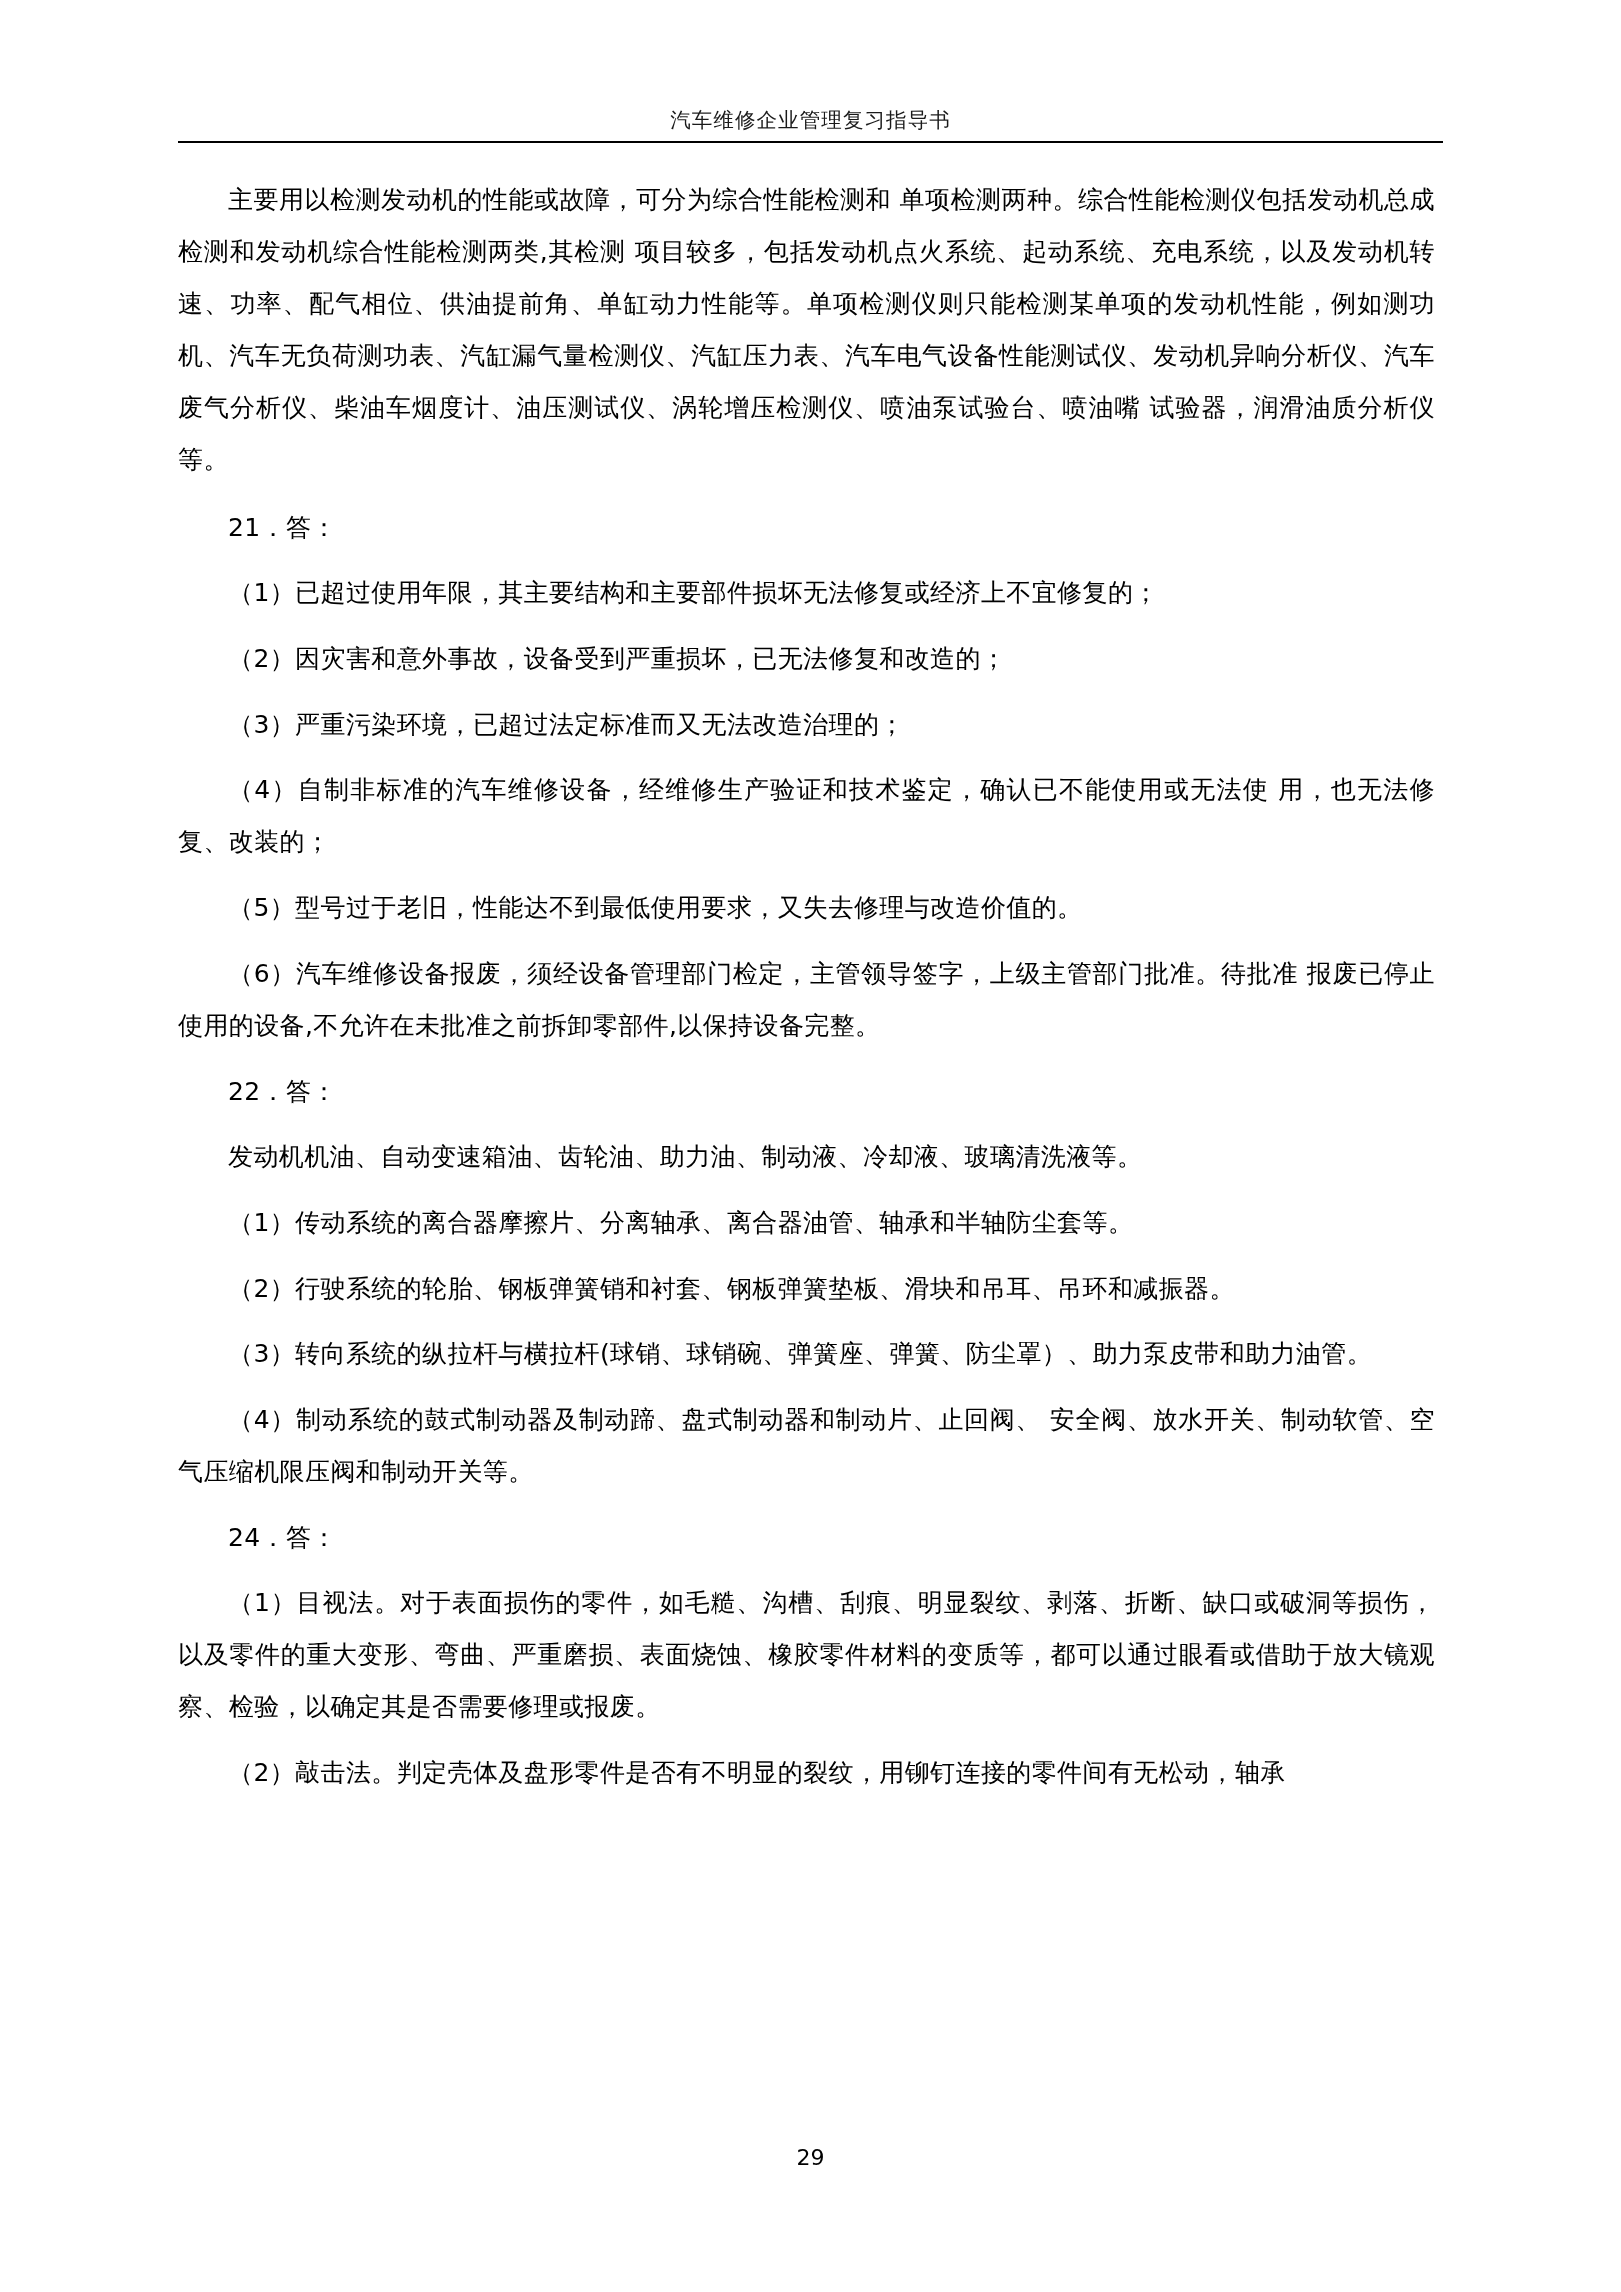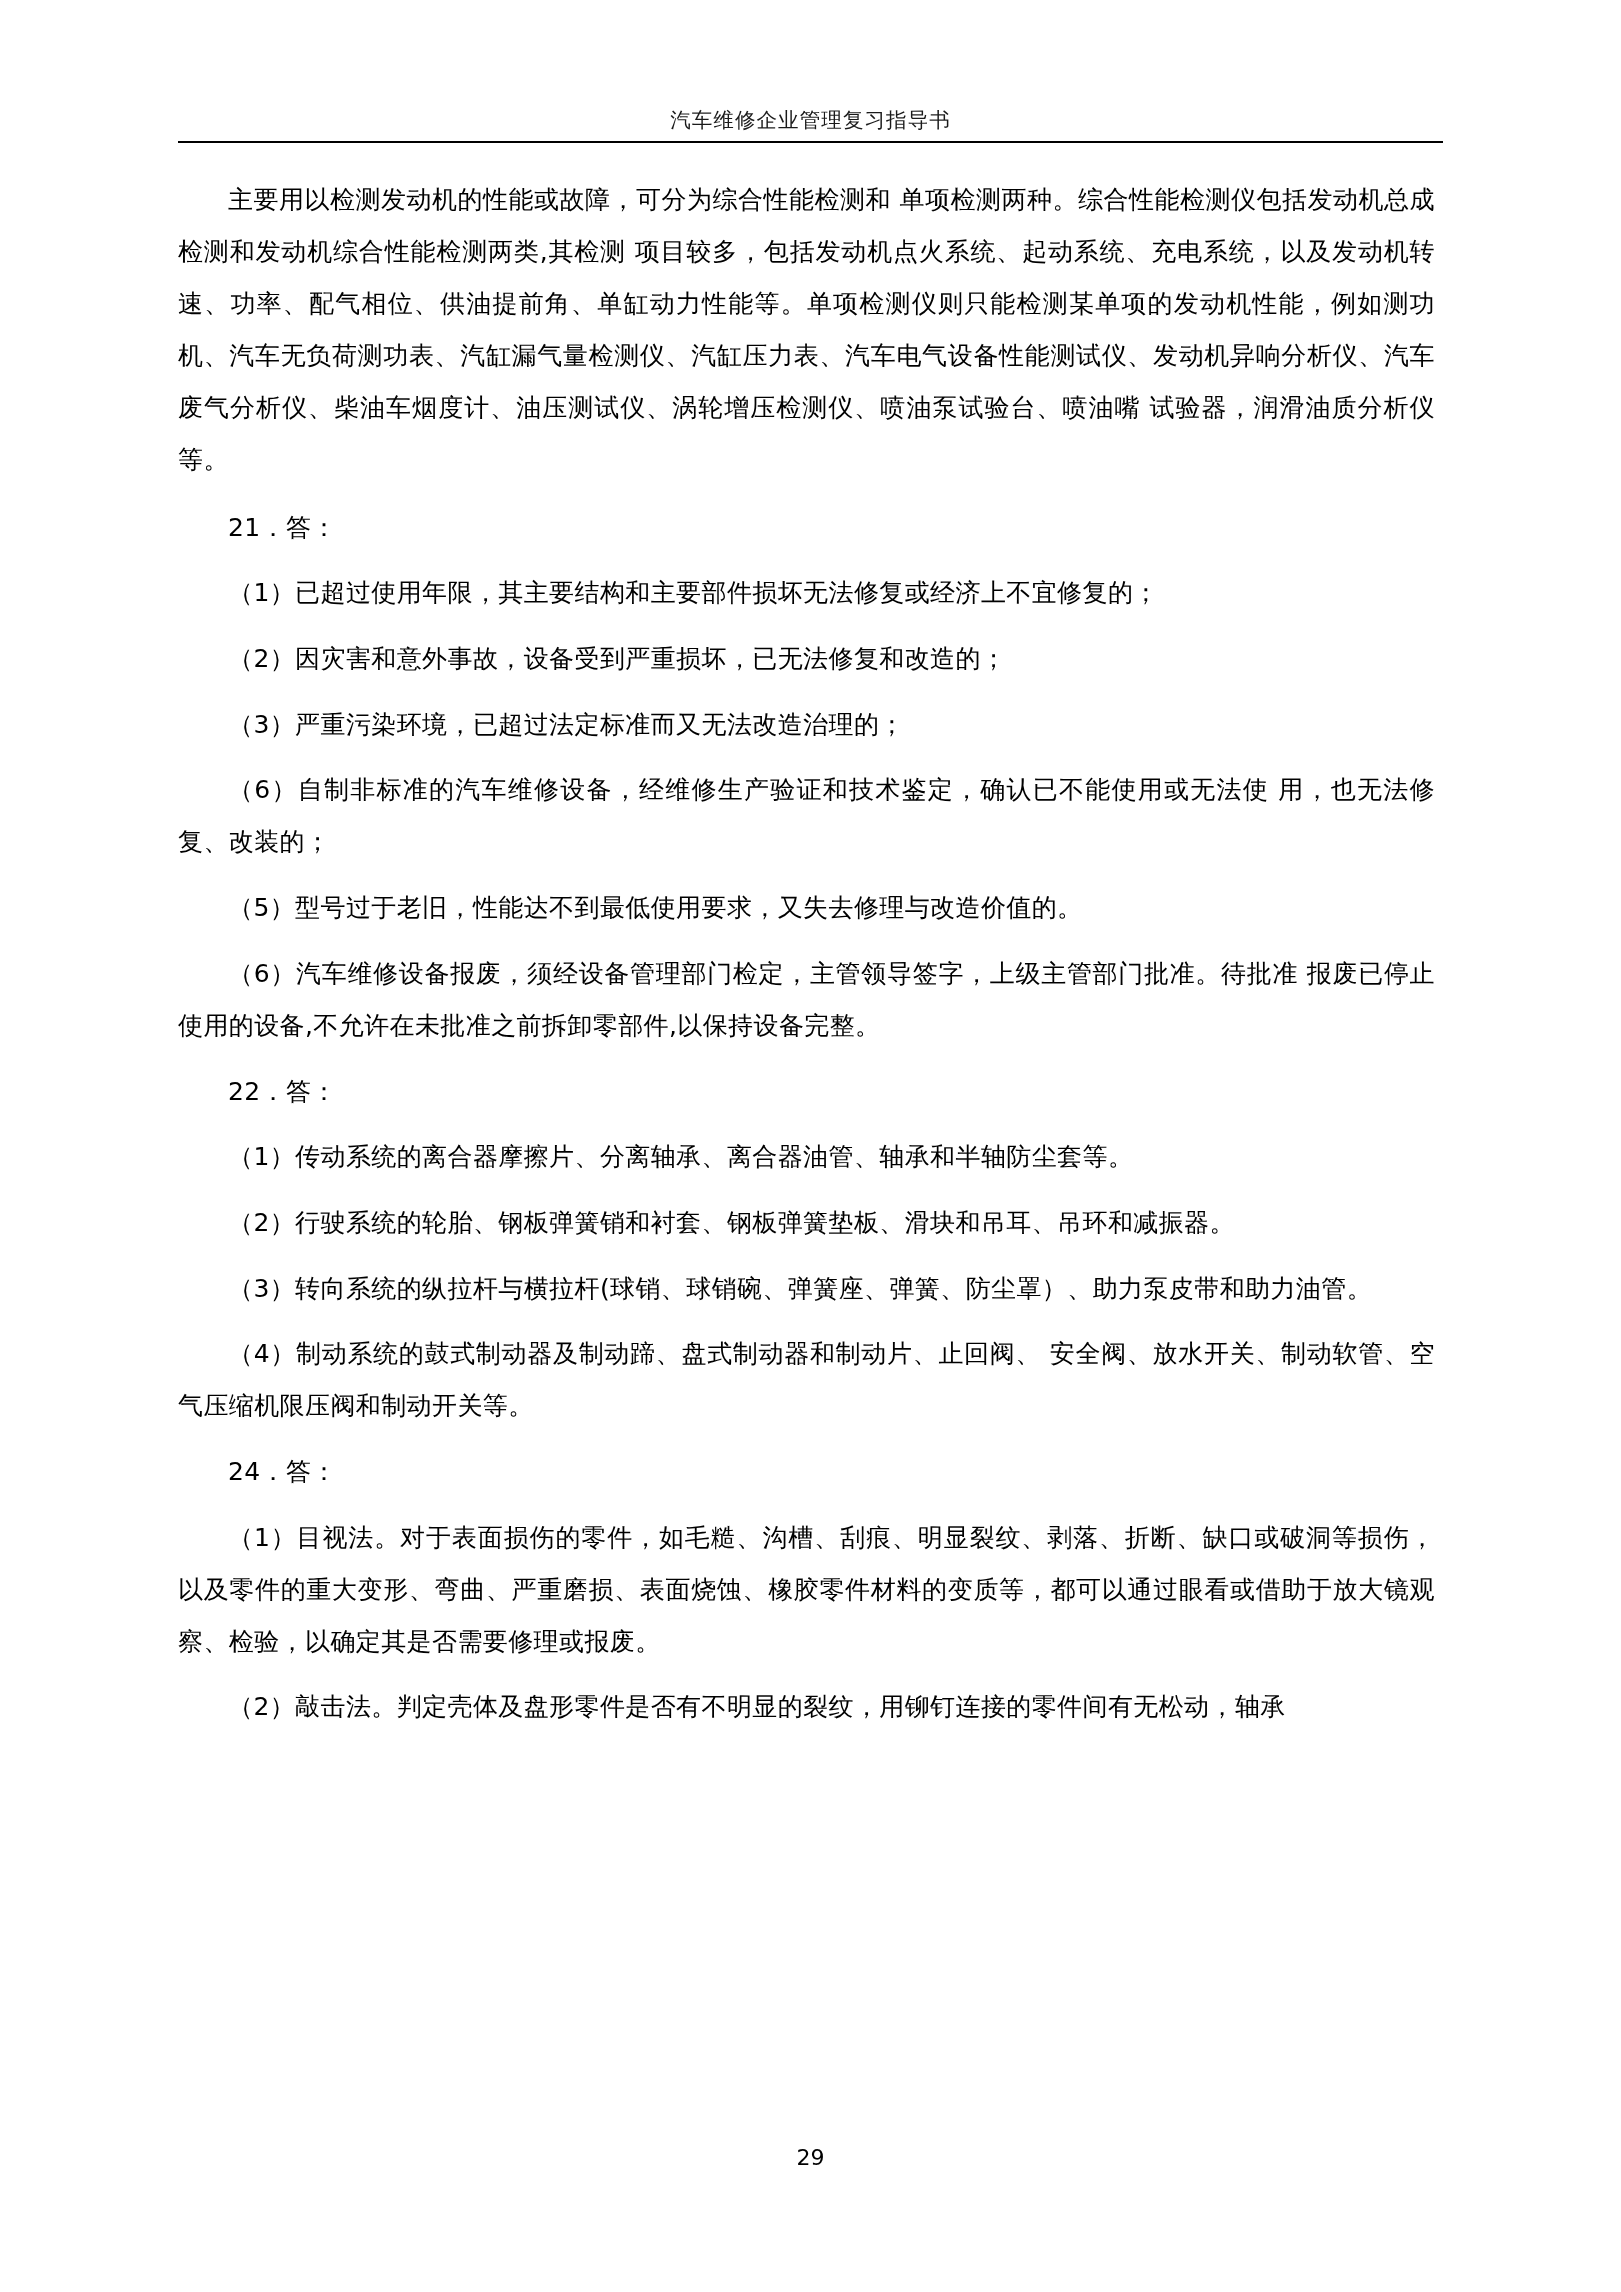--- a/index.html
+++ b/index.html
@@ -77,24 +77,25 @@
     <span class="header-title">汽车维修企业管理复习指导书</span>
   </div>
   <div class="header-rule"></div>
 
   <div class="content">
     <p class="para indent">主要用以检测发动机的性能或故障，可分为综合性能检测和 单项检测两种。综合性能检测仪包括发动机总成检测和发动机综合性能检测两类,其检测 项目较多，包括发动机点火系统、起动系统、充电系统，以及发动机转速、功率、配气相位、供油提前角、单缸动力性能等。单项检测仪则只能检测某单项的发动机性能，例如测功机、汽车无负荷测功表、汽缸漏气量检测仪、汽缸压力表、汽车电气设备性能测试仪、发动机异响分析仪、汽车废气分析仪、柴油车烟度计、油压测试仪、涡轮增压检测仪、喷油泵试验台、喷油嘴 试验器，润滑油质分析仪等。</p>
     <p class="para indent tight">21．答：</p>
     <p class="para indent tight">（1）已超过使用年限，其主要结构和主要部件损坏无法修复或经济上不宜修复的；</p>
     <p class="para indent tight">（2）因灾害和意外事故，设备受到严重损坏，已无法修复和改造的；</p>
     <p class="para indent tight">（3）严重污染环境，已超过法定标准而又无法改造治理的；</p>
-    <p class="para indent tight">（6）自制非标准的汽车维修设备，经维修生产验证和技术鉴定，确认已不能使用或无法使 用，也无法修复、改装的；</p>
+    <p class="para indent tight">（4）自制非标准的汽车维修设备，经维修生产验证和技术鉴定，确认已不能使用或无法使 用，也无法修复、改装的；</p>
     <p class="para indent tight">（5）型号过于老旧，性能达不到最低使用要求，又失去修理与改造价值的。</p>
     <p class="para indent tight">（6）汽车维修设备报废，须经设备管理部门检定，主管领导签字，上级主管部门批准。待批准 报废已停止使用的设备,不允许在未批准之前拆卸零部件,以保持设备完整。</p>
     <p class="para indent tight">22．答：</p>
+    <p class="para indent tight">发动机机油、自动变速箱油、齿轮油、助力油、制动液、冷却液、玻璃清洗液等。</p>
     <p class="para indent tight">（1）传动系统的离合器摩擦片、分离轴承、离合器油管、轴承和半轴防尘套等。</p>
     <p class="para indent tight">（2）行驶系统的轮胎、钢板弹簧销和衬套、钢板弹簧垫板、滑块和吊耳、吊环和减振器。</p>
     <p class="para indent tight">（3）转向系统的纵拉杆与横拉杆(球销、球销碗、弹簧座、弹簧、防尘罩）、助力泵皮带和助力油管。</p>
     <p class="para indent tight">（4）制动系统的鼓式制动器及制动蹄、盘式制动器和制动片、止回阀、 安全阀、放水开关、制动软管、空气压缩机限压阀和制动开关等。</p>
     <p class="para indent tight">24．答：</p>
     <p class="para indent tight">（1）目视法。对于表面损伤的零件，如毛糙、沟槽、刮痕、明显裂纹、剥落、折断、缺口或破洞等损伤，以及零件的重大变形、弯曲、严重磨损、表面烧蚀、橡胶零件材料的变质等，都可以通过眼看或借助于放大镜观察、检验，以确定其是否需要修理或报废。</p>
     <p class="para indent tight">（2）敲击法。判定壳体及盘形零件是否有不明显的裂纹，用铆钉连接的零件间有无松动，轴承</p>
   </div>
 
   <div class="page-number">29</div>

